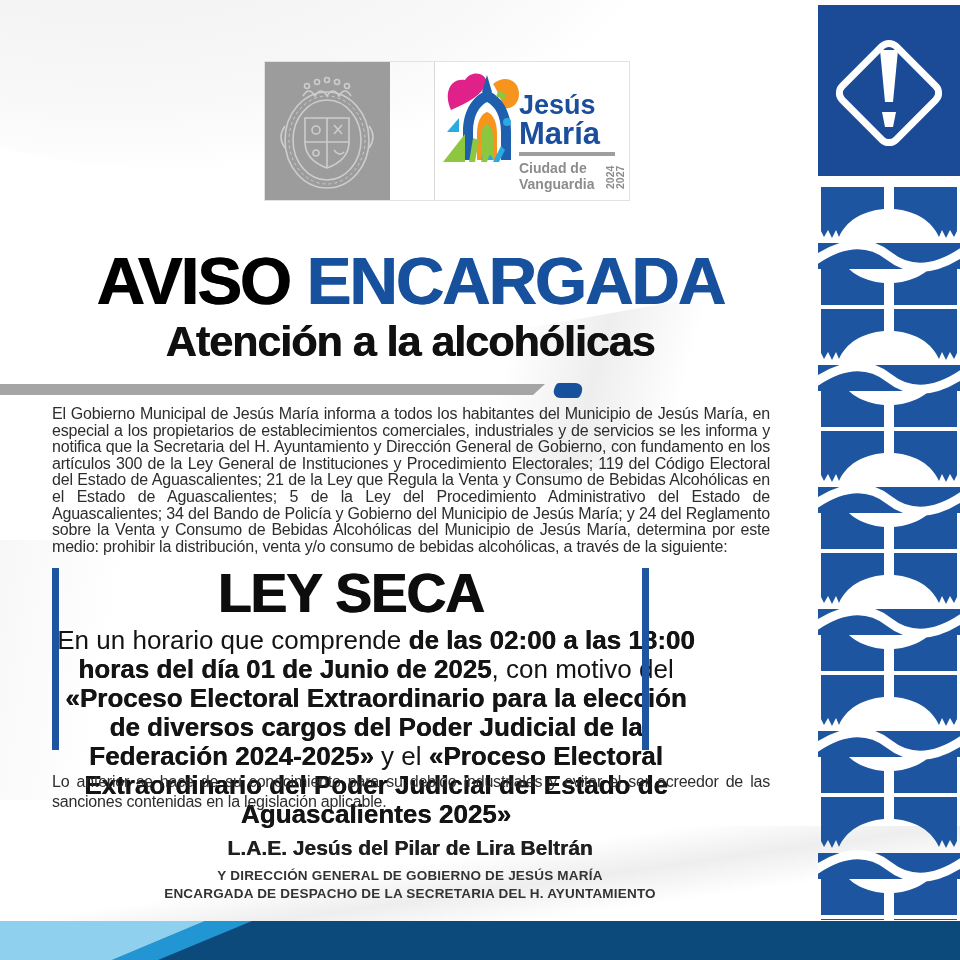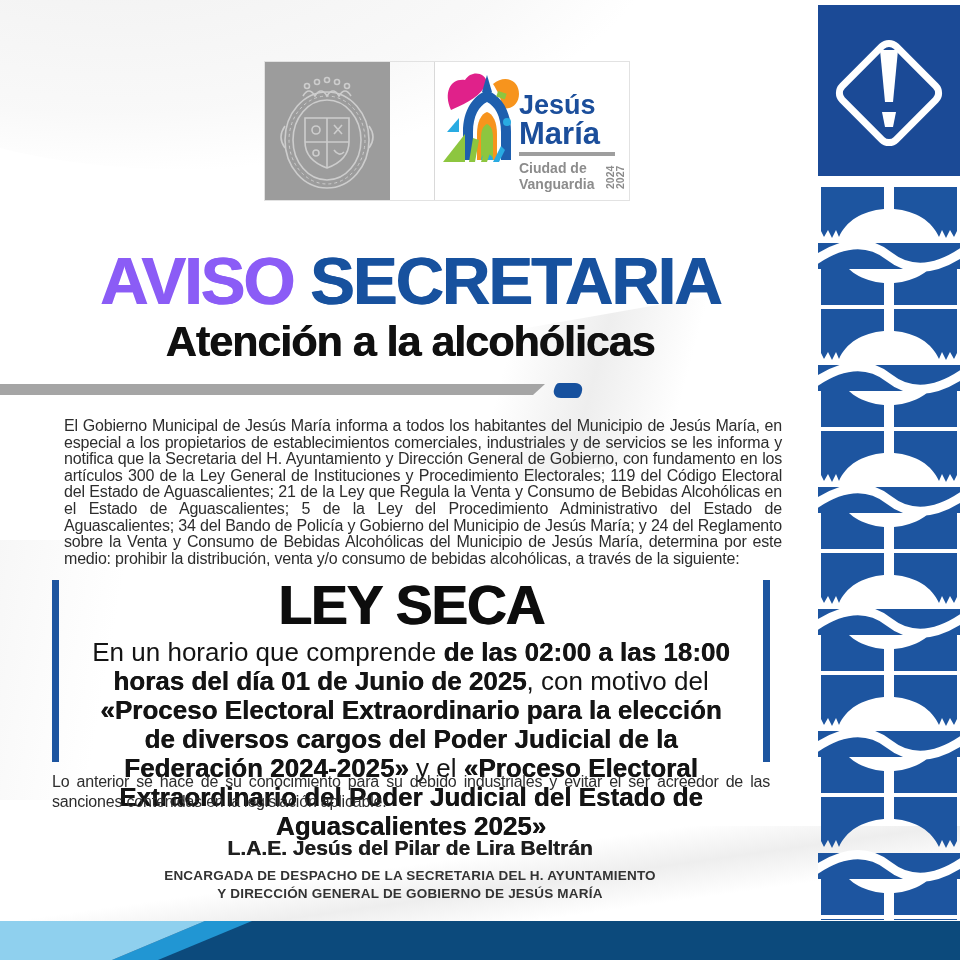--- a/index.html
+++ b/index.html
@@ -24,37 +24,37 @@
   .escudo-panel{width:125px;height:138px;display:block;}
   .brand-panel{width:194px;height:138px;display:block;background:#ffffff;border-left:1px solid #d9d9d9;}
 
   
   .warning-box{position:absolute;top:5px;right:0;width:142px;height:171px;display:block;}
   .side-pattern{position:absolute;top:185px;right:0;width:142px;height:735px;display:block;}
 
   
   .title-block{position:absolute;top:246px;left:30px;width:760px;text-align:center;}
   .title-block h1{margin:0;font-size:67px;line-height:70px;font-weight:bold;letter-spacing:-2px;}
-  .t-black{color:#8b5cf6;text-shadow:1px 0 0 currentColor;}
+  .t-black{color:#000000;text-shadow:1px 0 0 currentColor;}
   .t-blue{color:#17519e;text-shadow:1px 0 0 currentColor;}
   .title-block h2{margin:2px 0 0 0;font-size:43px;line-height:46px;font-weight:bold;color:#101010;
                   text-shadow:.7px 0 0 currentColor;letter-spacing:-1px;}
 
   
   .title-divider{position:absolute;top:384px;left:0;width:545px;height:11px;background:#a5a5a5;
                  clip-path:polygon(0 0,100% 0,calc(100% - 12px) 100%,0 100%);}
   .divider-accent{position:absolute;top:383px;left:553px;width:30px;height:15px;background:#17519e;
                   border-radius:2px 12px 2px 12px;transform:skewX(-28deg);}
 
   
-  .intro{position:absolute;top:406px;left:52px;width:718px;margin:12px;
+  .intro{position:absolute;top:406px;left:52px;width:718px;margin:0;
          font-size:16px;line-height:16.6px;letter-spacing:-0.2px;color:#2d2d2d;text-align:justify;}
 
   
-  .decree{position:absolute;top:576px;left:52px;width:718px;height:192px;text-align:center;}
+  .decree{position:absolute;top:564px;left:52px;width:597px;height:192px;text-align:center;}
   .decree-bar{position:absolute;top:4px;width:7px;height:182px;background:#1d55a0;}
   .decree-bar.left{left:0;}
   .decree-bar.right{right:0;}
   .decree h3{margin:0;font-size:55px;line-height:58px;font-weight:bold;color:#0d0d0d;
              letter-spacing:-1px;text-shadow:1.2px 0 0 currentColor;}
   .decree p{margin:4px auto 0 auto;width:648px;font-size:26px;line-height:29px;color:#141414;}
   .decree p .seg-b{font-weight:bold;text-shadow:.4px 0 0 currentColor;}
 
   
   .closing{position:absolute;top:772px;left:52px;width:718px;margin:0;
@@ -145,42 +145,42 @@
       <text x="84" y="82" font-size="31" font-weight="bold" fill="#1b4e9b">María</text>
       <rect x="84" y="90" width="96" height="4" fill="#9e9e9e"></rect>
       <text x="84" y="111" font-size="14" font-weight="bold" fill="#8c8c8c">Ciudad de</text>
       <text x="84" y="127" font-size="14" font-weight="bold" fill="#8c8c8c">Vanguardia</text>
       <text font-size="10.5" font-weight="bold" fill="#8c8c8c" transform="rotate(-90 179 127)" x="179" y="127">2024</text>
       <text font-size="10.5" font-weight="bold" fill="#8c8c8c" transform="rotate(-90 189 127)" x="189" y="127">2027</text>
     </svg>
   </div>
 
   <div class="title-block">
-    <h1><span class="t-black">AVISO</span><span class="t-black">&nbsp;</span><span class="t-blue">SECRETARIA</span></h1>
+    <h1><span class="t-black">AVISO</span><span class="t-black">&nbsp;</span><span class="t-blue">ENCARGADA</span></h1>
     <h2>Atención a la alcohólicas</h2>
   </div>
 
   <div class="title-divider"></div>
   <div class="divider-accent"></div>
 
   <p class="intro">El Gobierno Municipal de Jesús María informa a todos los habitantes del Municipio de Jesús María, en especial a los propietarios de establecimientos comerciales, industriales y de servicios se les informa y notifica que la Secretaria del H. Ayuntamiento y Dirección General de Gobierno, con fundamento en los artículos 300 de la Ley General de Instituciones y Procedimiento Electorales; 119 del Código Electoral del Estado de Aguascalientes; 21 de la Ley que Regula la Venta y Consumo de Bebidas Alcohólicas en el Estado de Aguascalientes; 5 de la Ley del Procedimiento Administrativo del Estado de Aguascalientes; 34 del Bando de Policía y Gobierno del Municipio de Jesús María; y 24 del Reglamento sobre la Venta y Consumo de Bebidas Alcohólicas del Municipio de Jesús María, determina por este medio: prohibir la distribución, venta y/o consumo de bebidas alcohólicas, a través de la siguiente:</p>
 
   <div class="decree">
     <div class="decree-bar left"></div>
     <div class="decree-bar right"></div>
     <h3>LEY SECA</h3>
     <p><span class="seg-r">En un horario que comprende </span><span class="seg-b">de las 02:00 a las 18:00 horas del día 01 de Junio de 2025</span><span class="seg-r">, con motivo del </span><span class="seg-b">«Proceso Electoral Extraordinario para la elección de diversos cargos del Poder Judicial de la Federación 2024-2025»</span><span class="seg-r"> y el </span><span class="seg-b">«Proceso Electoral Extraordinario del Poder Judicial del Estado de Aguascalientes 2025»</span></p>
   </div>
 
   <p class="closing">Lo anterior se hace de su conocimiento para su debido industriales y evitar el ser acreedor de las sanciones contenidas en la legislación aplicable.</p>
 
   <div class="signature">
     <p class="sig-name">L.A.E. Jesús del Pilar de Lira Beltrán</p>
+    <p class="sig-role">Y DIRECCIÓN GENERAL DE GOBIERNO DE JESÚS MARÍA</p>
     <p class="sig-role">ENCARGADA DE DESPACHO DE LA SECRETARIA DEL H. AYUNTAMIENTO</p>
-    <p class="sig-role">Y DIRECCIÓN GENERAL DE GOBIERNO DE JESÚS MARÍA</p>
   </div>
 
   <svg class="footer-band" viewBox="0 0 960 39" preserveAspectRatio="none">
     <rect width="960" height="39" fill="#0c4a7c"></rect>
     <polygon points="205,0 252,0 158,39 112,39" fill="#2196d3"></polygon>
     <polygon points="0,0 205,0 112,39 0,39" fill="#8fd0ee"></polygon>
   </svg>
 
 </div>
 

